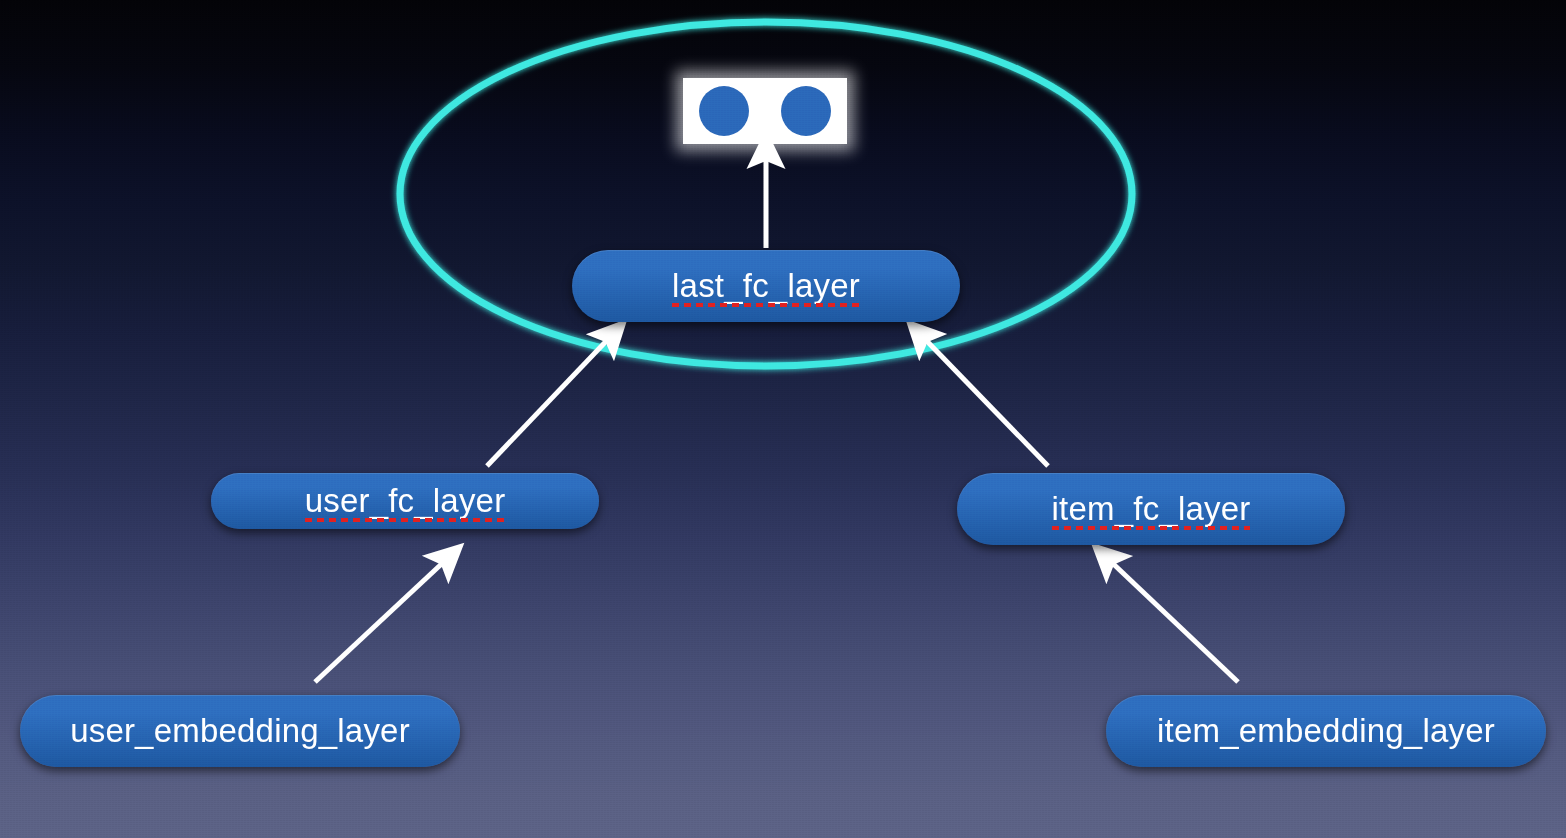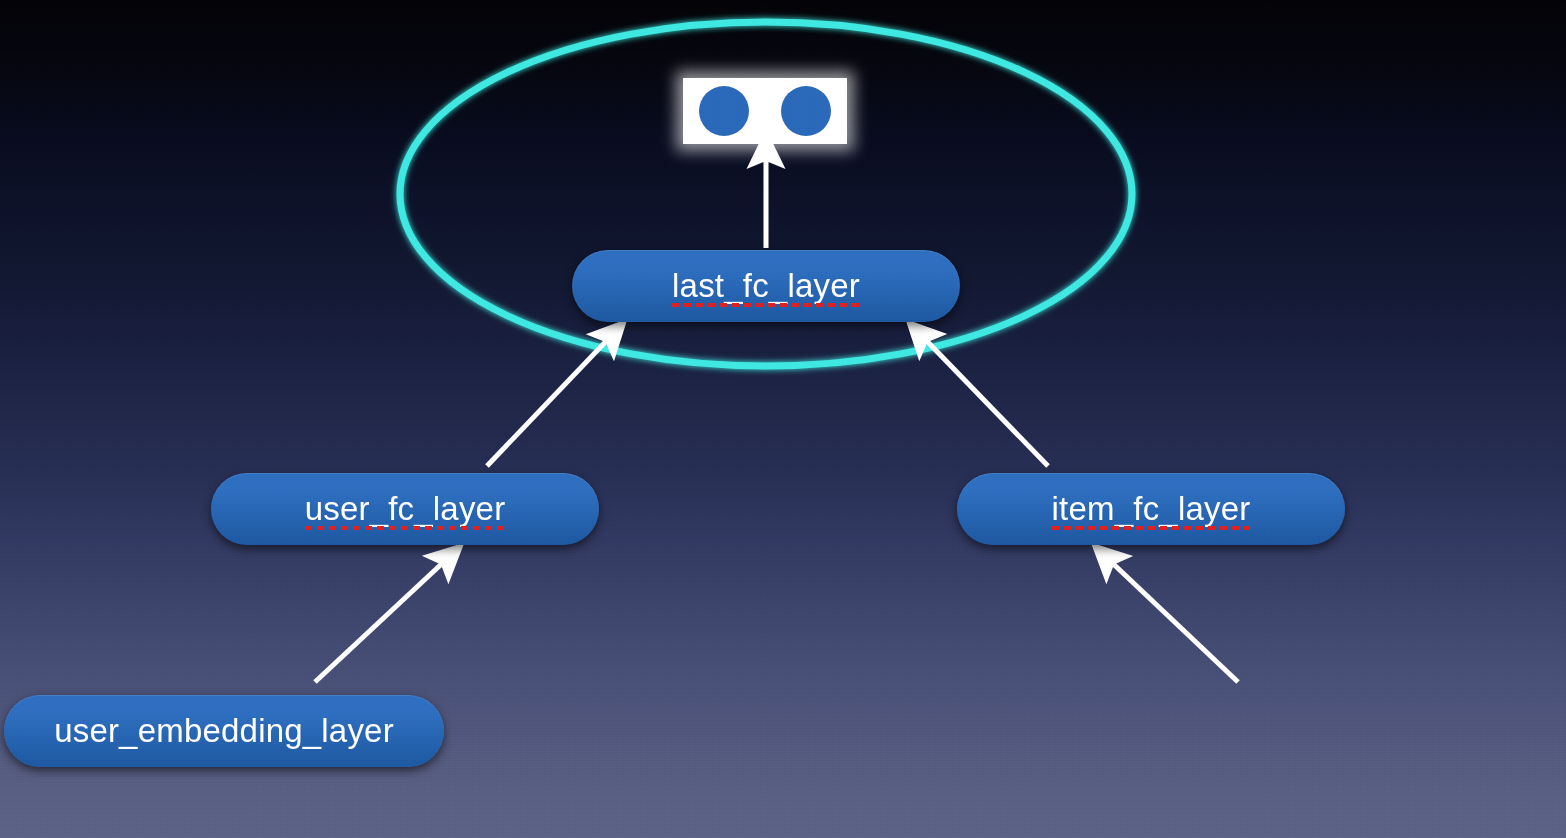--- a/index.html
+++ b/index.html
@@ -130,27 +130,30 @@
 
   <div id="output-vector" style="left: 683px; top: 78px; width: 164px; height: 66px; background: rgb(255, 255, 255);">
     <span class="vector-dot" style="width: 50px; height: 50px; background: rgb(42, 102, 184);"></span>
     <span class="vector-dot" style="width: 50px; height: 50px; background: rgb(42, 102, 184);"></span>
   </div>
 
   <div class="node misspelled" id="node-last_fc_layer" style="left: 572px; top: 250px; width: 388px; height: 72px; background: linear-gradient(rgb(45, 108, 190) 0%, rgb(45, 108, 190) 25%, rgb(29, 86, 159) 100%);">
     <span class="node-label">last_fc_layer</span>
   </div>
 
-  <div class="node misspelled" id="node-user_fc_layer" style="left: 211px; top: 473px; width: 388px; height: 72px; background: linear-gradient(rgb(45, 108, 190) 0%, rgb(45, 108, 190) 25%, rgb(29, 86, 159) 100%);">
+  <div class="node misspelled" id="node-user_fc_layer" style="left: 211px; top: 473px; width: 388px; height: 56px; background: linear-gradient(rgb(45, 108, 190) 0%, rgb(45, 108, 190) 25%, rgb(29, 86, 159) 100%);">
     <span class="node-label">user_fc_layer</span>
   </div>
 
   <div class="node misspelled" id="node-item_fc_layer" style="left: 957px; top: 473px; width: 388px; height: 72px; background: linear-gradient(rgb(45, 108, 190) 0%, rgb(45, 108, 190) 25%, rgb(29, 86, 159) 100%); text-align: center;">
     <span class="node-label">item_fc_layer</span>
   </div>
 
-  <div class="node" id="node-user_embedding_layer" style="left: 4px; top: 695px; width: 440px; height: 72px; background: linear-gradient(rgb(45, 108, 190) 0%, rgb(45, 108, 190) 25%, rgb(29, 86, 159) 100%);">
+  <div class="node" id="node-user_embedding_layer" style="left: 20px; top: 695px; width: 440px; height: 72px; background: linear-gradient(rgb(45, 108, 190) 0%, rgb(45, 108, 190) 25%, rgb(29, 86, 159) 100%);">
     <span class="node-label">user_embedding_layer</span>
   </div>
 
+  <div class="node" id="node-item_embedding_layer" style="left: 1106px; top: 695px; width: 440px; height: 72px; background: linear-gradient(rgb(45, 108, 190) 0%, rgb(45, 108, 190) 25%, rgb(29, 86, 159) 100%);">
+    <span class="node-label">item_embedding_layer</span>
+  </div>
 
   <div id="noise"></div>
 </div>
 
 </body></html>

